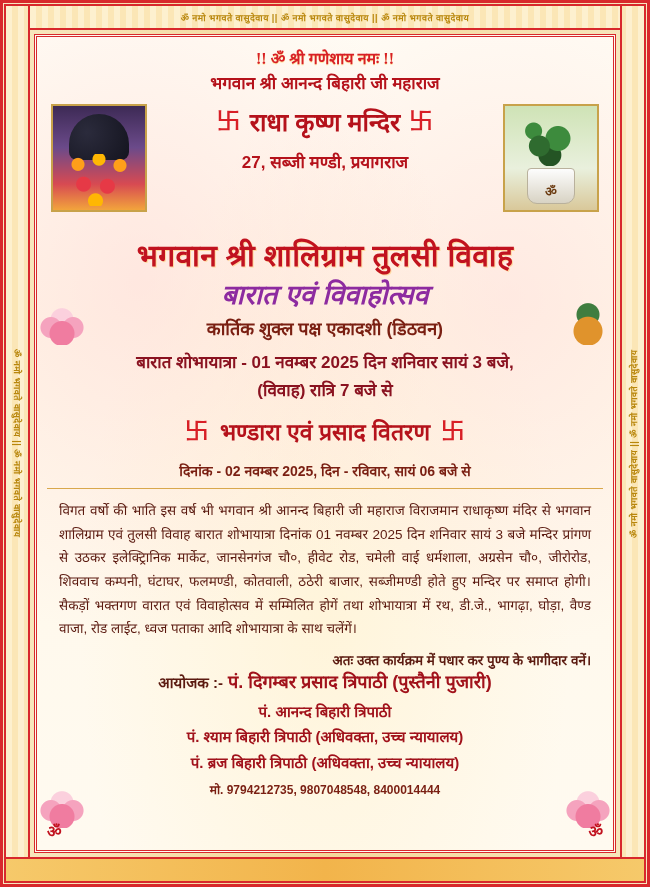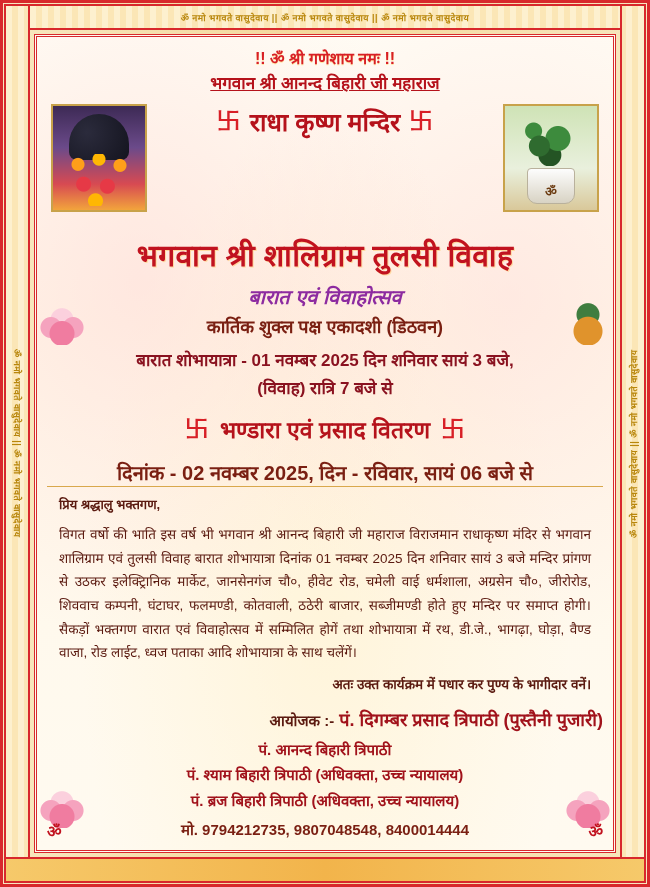--- a/index.html
+++ b/index.html
@@ -81,27 +81,27 @@
     padding: 6px 10px 0;
     text-align: center;
   }
 
   .ganesh-line {
     color: #d81f26;
     font-weight: bold;
     font-size: 16px;
     margin: 4px 0 2px;
     text-shadow: 0 1px 0 #ffe9a8;
+    font-family: Liberation Serif, serif;
   }
   .bhagwan-line {
     color: #b5121b;
     font-weight: bold;
     font-size: 17px;
     margin: 0 0 2px;
-    text-decoration: underline;
   }
 
   .temple-row {
     position: relative;
     height: 118px;
     margin-top: 2px;
   }
   .photo {
     position: absolute;
     top: 0;
@@ -190,22 +190,21 @@
     font-weight: bold;
     font-size: 30px;
     margin-top: 12px;
     letter-spacing: .3px;
     text-shadow: 1px 1px 0 #ffd9a0;
   }
   .sub-title {
     color: #8d2ba0;
     font-weight: bold;
     font-style: italic;
-    font-size: 20px;
-    margin-top: 8px;
+    font-size: 27px;
   }
   .tithi {
     color: #7a1f12;
     font-weight: bold;
     font-size: 18px;
     margin-top: 4px;
   }
   .proc-line {
     color: #8a1220;
     font-weight: bold;
@@ -219,22 +218,23 @@
     font-size: 23px;
     margin-top: 12px;
     display: flex;
     align-items: center;
     justify-content: center;
     gap: 12px;
   }
   .bhandara-date {
     color: #7a1f12;
     font-weight: bold;
-    font-size: 20px;
+    font-size: 14px;
     margin-top: 14px;
+    padding-bottom: 8px;
     border-bottom: 1px solid #d9a84c;
   }
 
   .body-block {
     text-align: justify;
     margin: 10px 12px 0;
     color: #5b1a10;
     font-size: 13.5px;
     line-height: 1.75;
     font-weight: normal;
@@ -251,35 +251,33 @@
     color: #5b1a10;
     font-size: 13.5px;
     font-weight: bold;
     margin: 10px 12px 0;
   }
 
   .organizer {
     color: #a1121b;
     font-weight: bold;
     font-size: 18px;
-    margin-top: 14px;
-    text-align: right;
   }
   .organizer .label { color: #5b1a10; font-size: 15px; }
   .names {
     color: #a1121b;
     font-weight: bold;
     font-size: 15px;
     line-height: 1.7;
     margin-top: 6px;
   }
   .phone {
     color: #7a1f12;
     font-weight: bold;
-    font-size: 15px;
+    font-size: 12px;
     margin-top: 6px;
   }
 
   
   .deco {
     position: absolute;
     width: 46px; height: 46px;
     pointer-events: none;
   }
   .deco-lotus {
@@ -345,38 +343,38 @@
           <div class="tulsi-pot"></div>
           <div class="om-mark">ॐ</div>
         </div>
 
         <div class="mandir-name">
           <span class="swastik">卐</span>
           <span>राधा कृष्ण मन्दिर</span>
           <span class="swastik">卐</span>
         </div>
 
+        <div class="address">27, सब्जी मण्डी, प्रयागराज</div>
       </div>
 
       <div class="main-title">भगवान श्री शालिग्राम तुलसी विवाह</div>
       <div class="sub-title">बारात एवं विवाहोत्सव</div>
       <div class="tithi">कार्तिक शुक्ल पक्ष एकादशी (डिठवन)</div>
 
       <div class="proc-line">बारात शोभायात्रा - 01 नवम्बर 2025 दिन शनिवार सायं 3 बजे,</div>
       <div class="proc-line" style="margin-top:2px">(विवाह) रात्रि 7 बजे से</div>
 
       <div class="bhandara">
         <span class="swastik">卐</span>
         <span>भण्डारा एवं प्रसाद वितरण</span>
         <span class="swastik">卐</span>
       </div>
 
       <div class="bhandara-date">दिनांक - 02 नवम्बर 2025, दिन - रविवार, सायं 06 बजे से</div>
 
-      <div class="salutation">प्रिय श्रद्धालु भक्तगण,</div>
       <div class="body-block">विगत वर्षो की भाति इस वर्ष भी भगवान श्री आनन्द बिहारी जी महाराज विराजमान राधाकृष्ण मंदिर से भगवान शालिग्राम एवं तुलसी विवाह बारात शोभायात्रा दिनांक 01 नवम्बर 2025 दिन शनिवार सायं 3 बजे मन्दिर प्रांगण से उठकर इलेक्ट्रिानिक मार्केट, जानसेनगंज चौ०, हीवेट रोड, चमेली वाई धर्मशाला, अग्रसेन चौ०, जीरोरोड, शिववाच कम्पनी, घंटाघर, फलमण्डी, कोतवाली, ठठेरी बाजार, सब्जीमण्डी होते हुए मन्दिर पर समाप्त होगी। सैकड़ों भक्तगण वारात एवं विवाहोत्सव में सम्मिलित होगें तथा शोभायात्रा में रथ, डी.जे., भागढ़ा, घोड़ा, वैण्ड वाजा, रोड लाईट, ध्वज पताका आदि शोभायात्रा के साथ चलेंगें।</div>
       <div class="closing">अतः उक्त कार्यक्रम में पधार कर पुण्य के भागीदार वनें।</div>
 
       <div class="organizer">
         <span class="label">आयोजक :-</span>
         <span>पं. दिगम्बर प्रसाद त्रिपाठी (पुस्तैनी पुजारी)</span>
       </div>
 
       <div class="names">
         <div>पं. आनन्द बिहारी त्रिपाठी</div>

